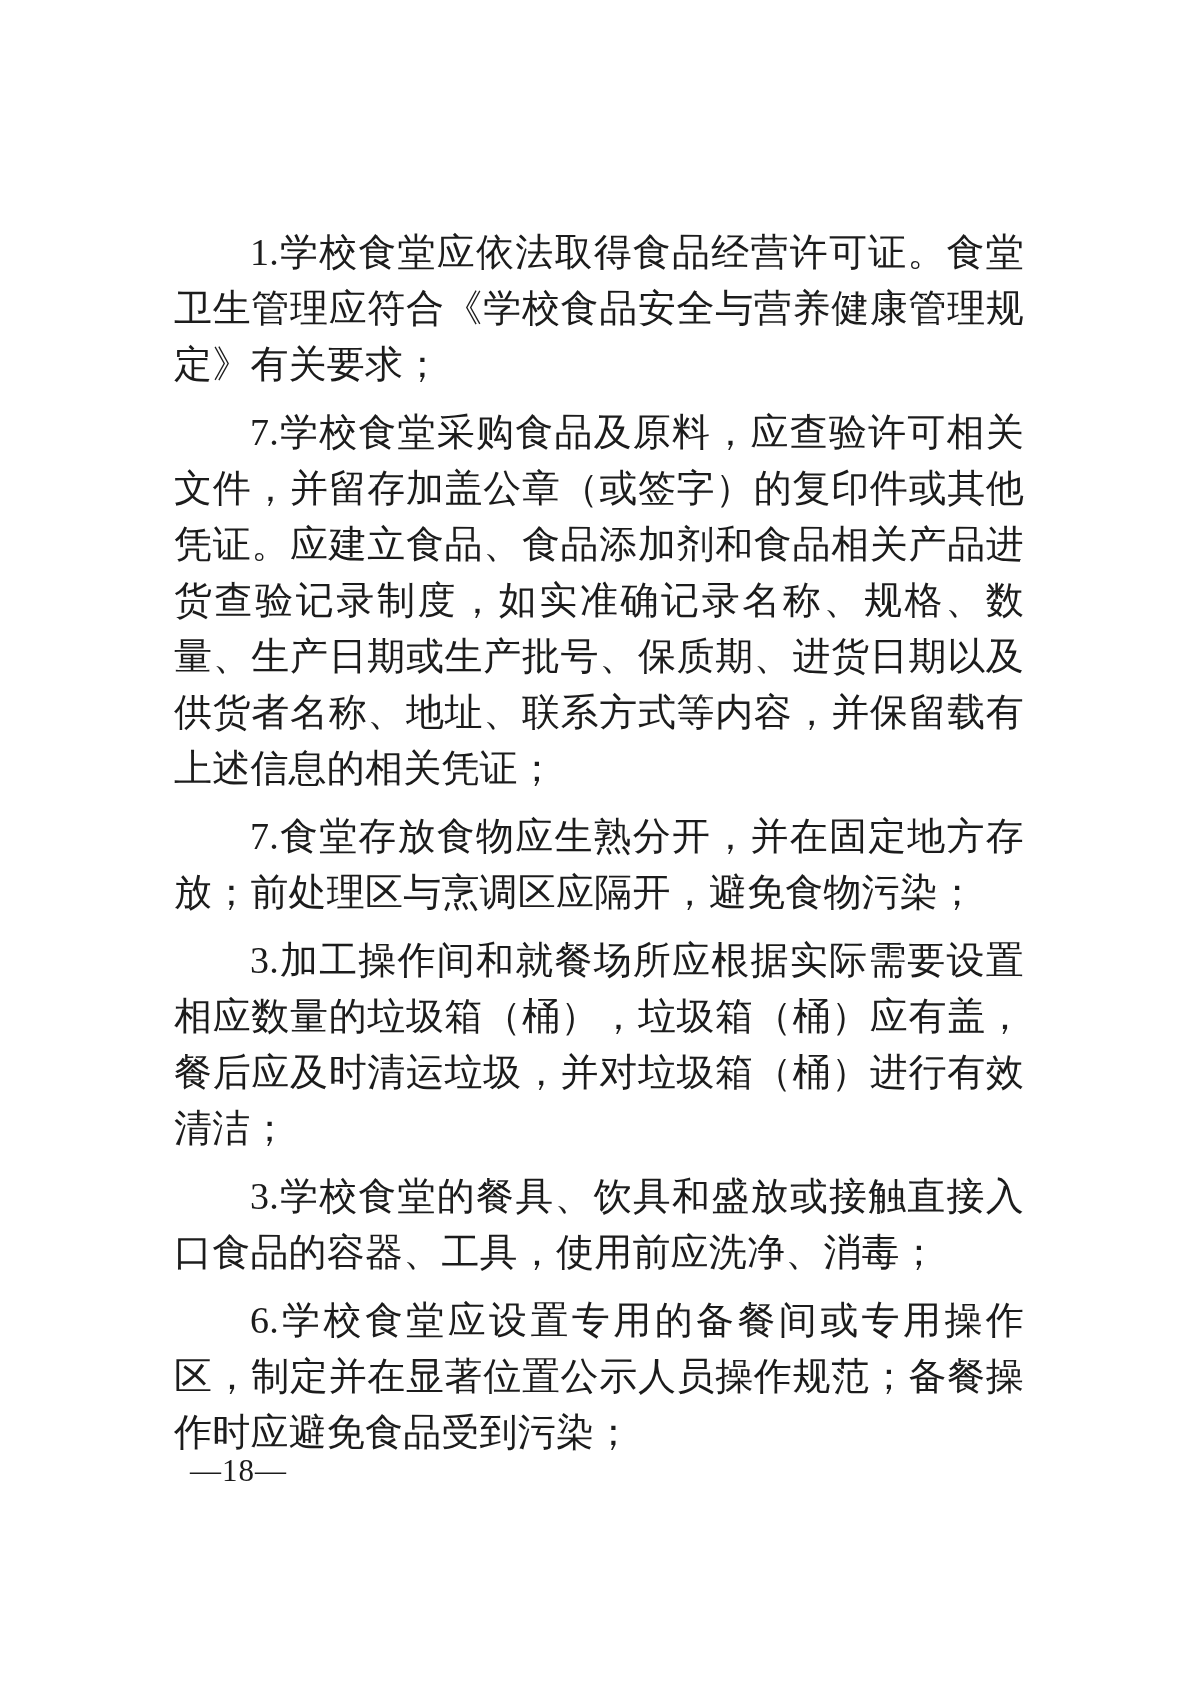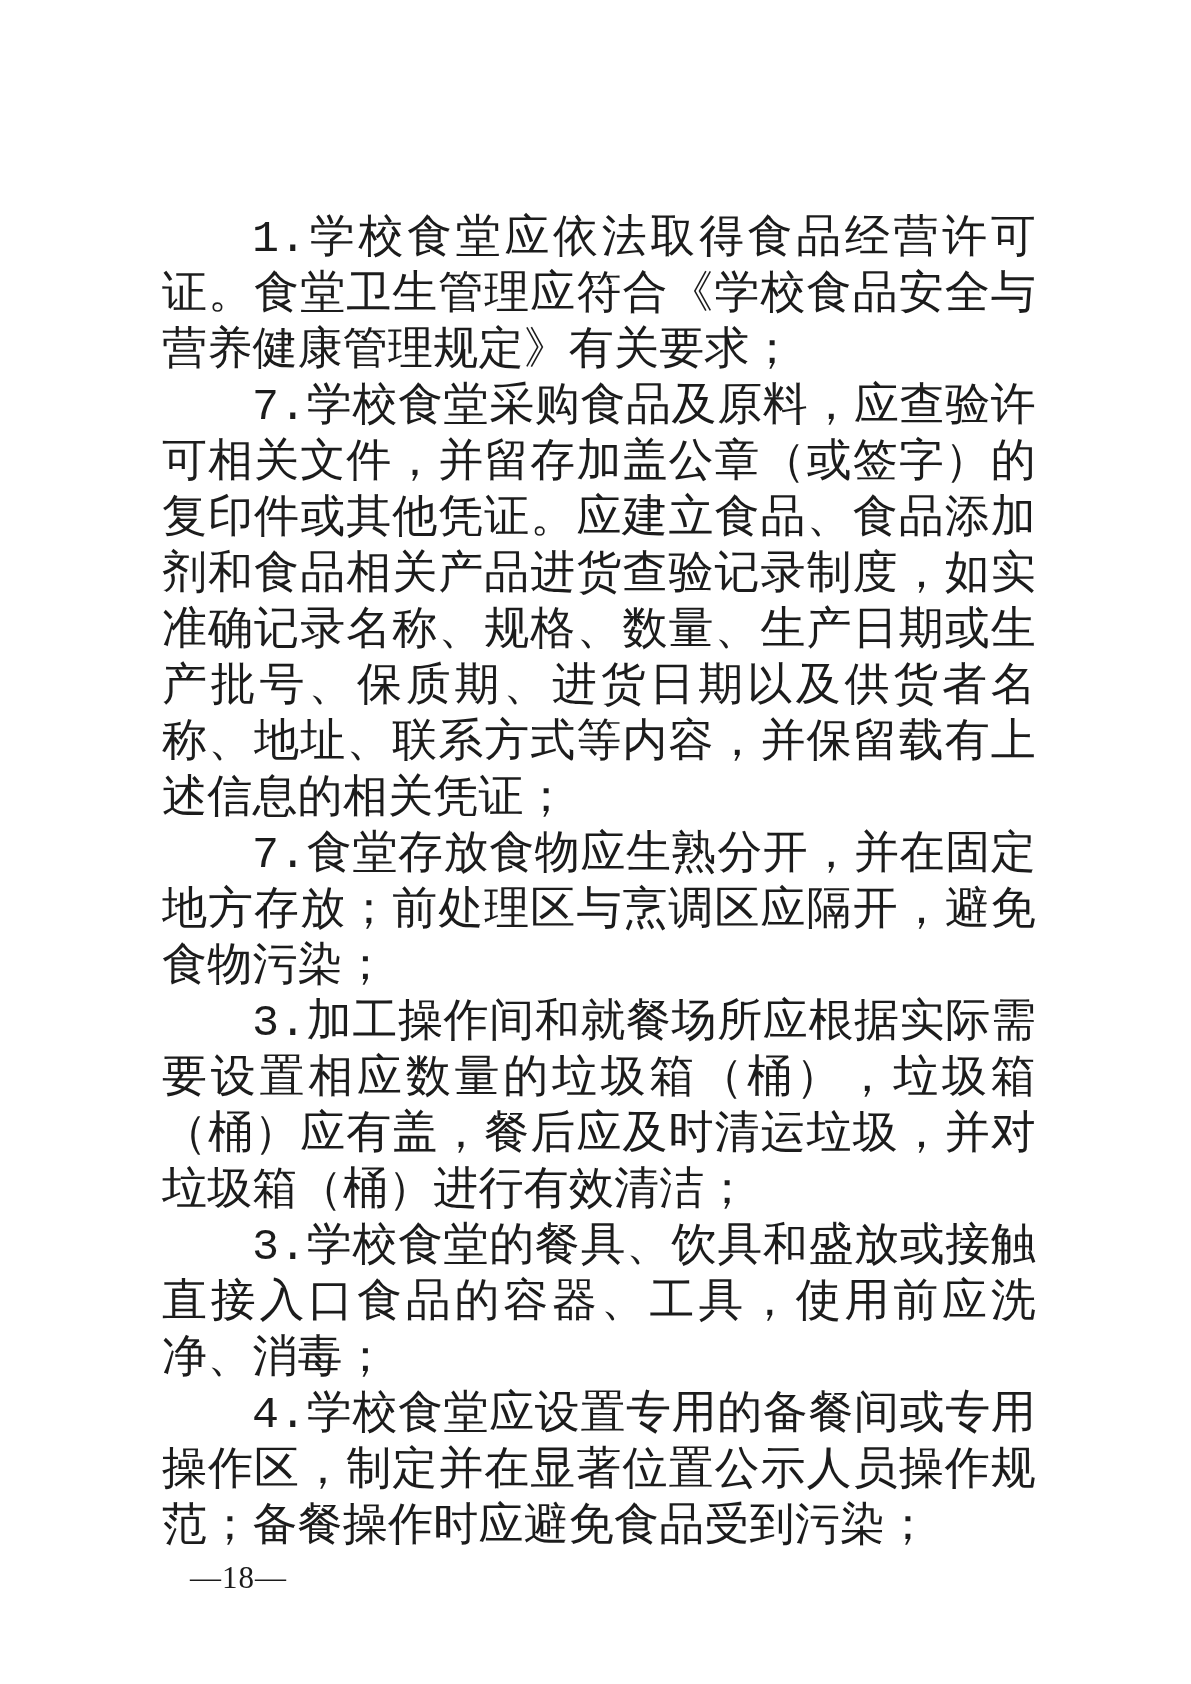--- a/index.html
+++ b/index.html
@@ -23,51 +23,50 @@
     height: 1684px;
     background: #ffffff;
   }
   .doc-body {
     position: absolute;
     left: 162px;
     top: 212px;
     width: 874px;
   }
   .para {
-    margin: 0;
+    margin: 12px;
     padding: 0;
-    font-size: 45px;
+    font-size: 38px;
     line-height: 56px;
     text-align: justify;
     text-justify: inter-ideograph;
     text-indent: 2em;
     letter-spacing: 0.2px;
     font-weight: 400;
-    font-family: Liberation Mono, monospace;
   }
   .page-number {
     position: absolute;
     left: 190px;
-    top: 1561px;
+    top: 1454px;
     font-size: 31px;
     line-height: 34px;
     letter-spacing: 1px;
     color: #1c1c1c;
     white-space: nowrap;
   }
 </style>
 </head>
 <body>
 
 <div class="page">
 
   <main class="doc-body">
     <p class="para">1.学校食堂应依法取得食品经营许可证。食堂卫生管理应符合《学校食品安全与营养健康管理规定》有关要求；</p>
     <p class="para">7.学校食堂采购食品及原料，应查验许可相关文件，并留存加盖公章（或签字）的复印件或其他凭证。应建立食品、食品添加剂和食品相关产品进货查验记录制度，如实准确记录名称、规格、数量、生产日期或生产批号、保质期、进货日期以及供货者名称、地址、联系方式等内容，并保留载有上述信息的相关凭证；</p>
     <p class="para">7.食堂存放食物应生熟分开，并在固定地方存放；前处理区与烹调区应隔开，避免食物污染；</p>
     <p class="para">3.加工操作间和就餐场所应根据实际需要设置相应数量的垃圾箱（桶），垃圾箱（桶）应有盖，餐后应及时清运垃圾，并对垃圾箱（桶）进行有效清洁；</p>
     <p class="para">3.学校食堂的餐具、饮具和盛放或接触直接入口食品的容器、工具，使用前应洗净、消毒；</p>
-    <p class="para">4.学校食堂应设置专用的备餐间或专用操作区，制定并在显著位置公示人员操作规范；备餐操作时应避免食品受到污染；</p>
+    <p class="para">6.学校食堂应设置专用的备餐间或专用操作区，制定并在显著位置公示人员操作规范；备餐操作时应避免食品受到污染；</p>
   </main>
 
   <div class="page-number">—18—</div>
 
 </div>
 
 </body></html>

